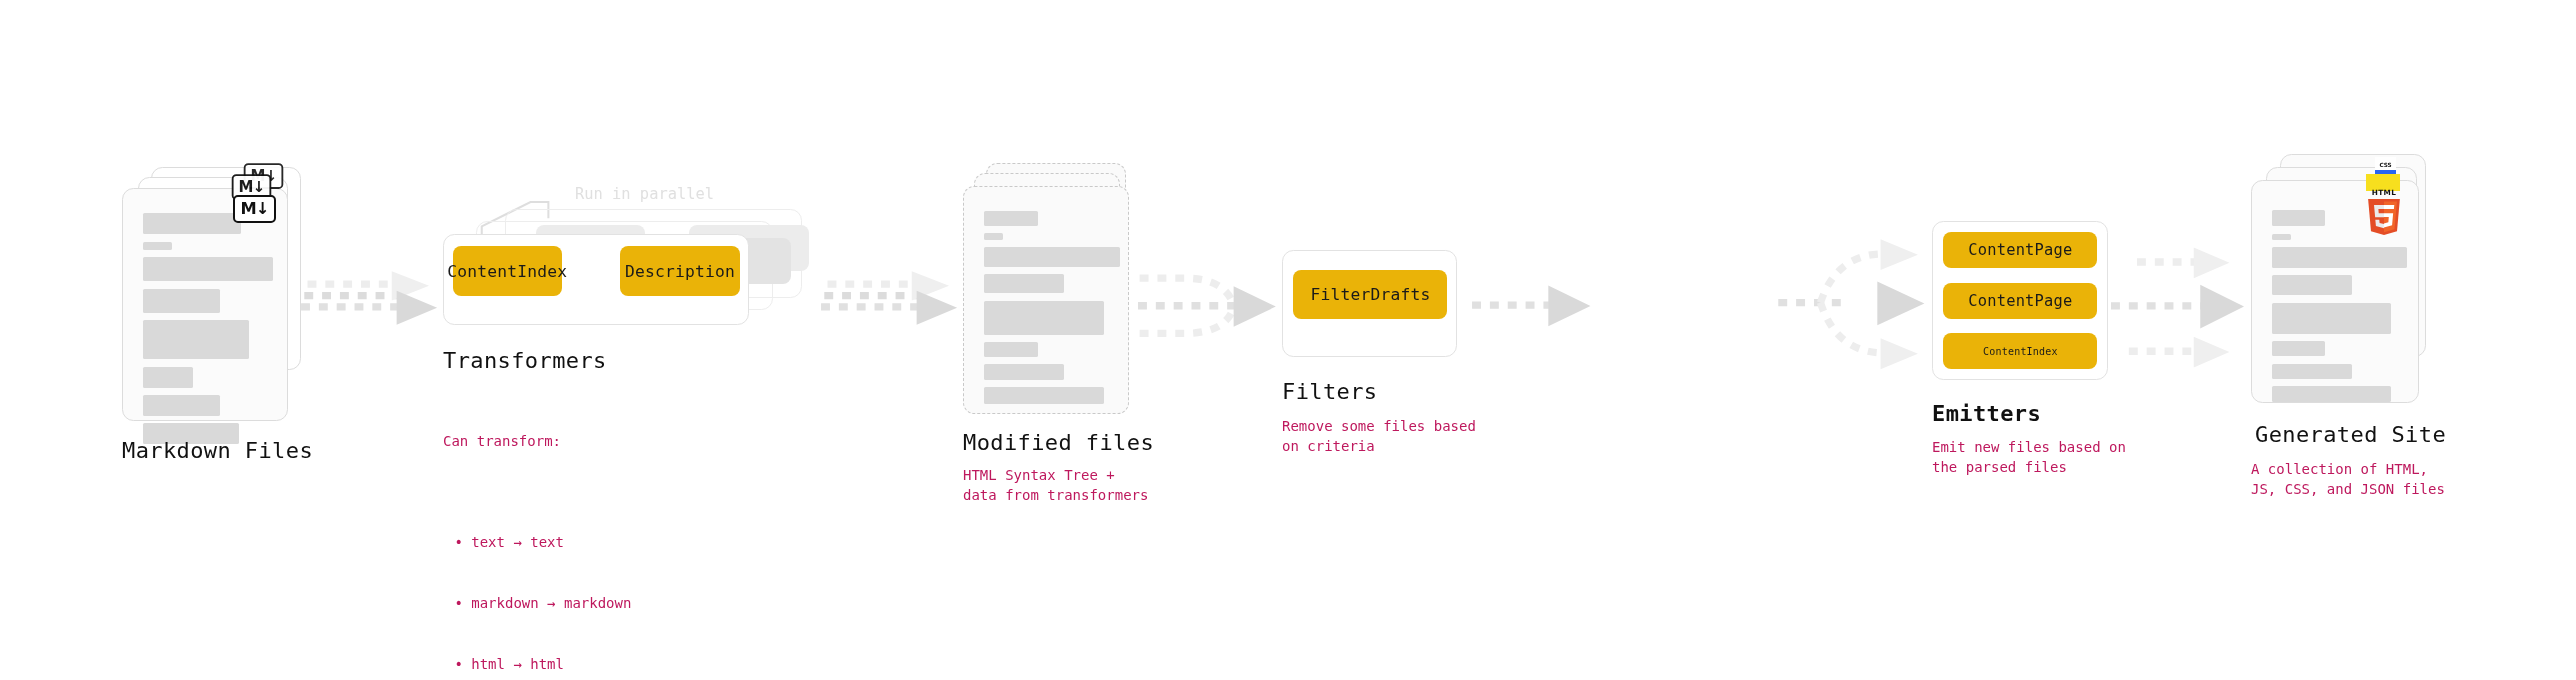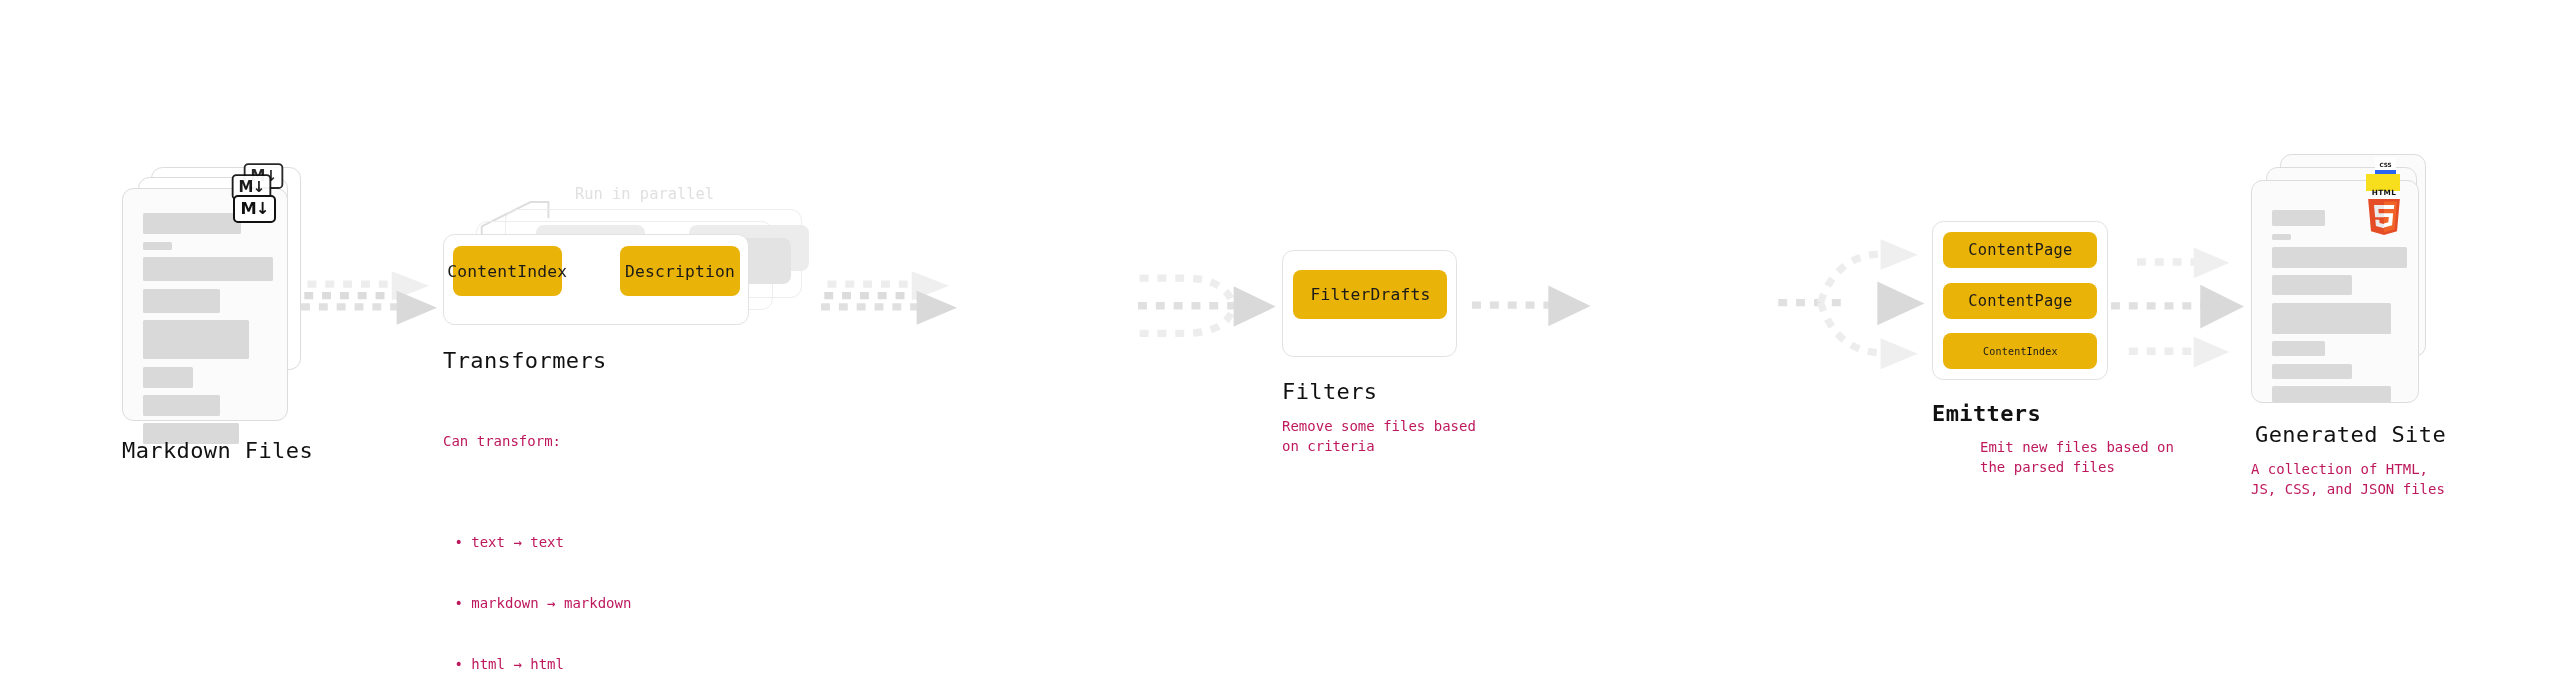--- a/index.html
+++ b/index.html
@@ -203,20 +203,41 @@
   </div>
 
   <svg style="left:821px;top:268px;" width="154" height="81" viewBox="0 0 190 100">
     <path class="arrowdash faint" d="M8,20 H118"></path>
     <path class="arrowdash mid" d="M4,34 H124"></path>
     <path class="arrowdash" d="M0,48 H130"></path>
     <polygon class="tri faint" points="112,4 158,22 112,40"></polygon>
     <polygon class="tri" points="118,28 168,49 118,70"></polygon>
   </svg>
 
+  <div class="node" style="left:963px;top:163px;">
+    <div class="docstack" style="width:175px;height:260px;">
+      <div class="doc dashed" style="left:23px;top:0px;width:140px;height:203px;"></div>
+      <div class="doc dashed" style="left:11.4px;top:9.8px;width:146px;height:203px;"></div>
+      <div class="doc dashed" style="left:0px;top:23px;width:166px;height:228px;">
+        <div class="doc-body">
+          <div class="bar" style="width:54px;height:14.6px;"></div>
+          <div class="bar" style="width:19.5px;height:6.5px;"></div>
+          <div class="bar" style="width:136px;height:19.5px;"></div>
+          <div class="bar" style="width:80px;height:19.5px;"></div>
+          <div class="bar" style="width:120px;height:34px;"></div>
+          <div class="bar" style="width:54px;height:14.6px;"></div>
+          <div class="bar" style="width:80px;height:16.3px;"></div>
+          <div class="bar" style="width:120px;height:16.3px;"></div>
+        </div>
+      </div>
+    </div>
+    <div class="title" style="left:0px;top:267px;">Modified files</div>
+    <div class="sub" style="left:0px;top:302px;">HTML Syntax Tree +
+data from transformers</div>
+  </div>
 
   <svg style="left:1138px;top:260px;" width="154" height="98" viewBox="0 0 190 120">
     <path class="arrowdash faint" d="M2,22 H58 Q108,22 118,56"></path>
     <path class="arrowdash" d="M0,56 H120"></path>
     <path class="arrowdash faint" d="M2,90 H58 Q108,90 118,58"></path>
     <polygon class="tri" points="118,32 170,57 118,82"></polygon>
   </svg>
 
   <div class="node" style="left:1282px;top:250px;">
     <div class="panel" style="left:0px;top:0px;width:175px;height:107px;"></div>
@@ -248,21 +269,21 @@
     <div class="chip" style="left:11.4px;top:11.4px;width:154px;height:36px;font-size:15.4px;">
         <span>ContentPage</span>
       </div>
     <div class="chip" style="left:11.4px;top:62px;width:154px;height:36px;font-size:15.4px;">
         <span>ContentPage</span>
       </div>
     <div class="chip" style="left:11.4px;top:112px;width:154px;height:36px;font-size:10px;">
         <span>ContentIndex</span>
       </div>
     <div class="title" style="left:0px;top:180px;font-weight:bold;">Emitters</div>
-    <div class="sub" style="left:0px;top:216px;margin-left:48px;">Emit new files based on
+    <div class="sub" style="left:0px;top:216px;">Emit new files based on
 the parsed files</div>
   </div>
 
   <svg style="left:2111px;top:236px;" width="146" height="138" viewBox="0 0 180 170">
     <path class="arrowdash faint" d="M32,32 H106"></path>
     <path class="arrowdash" d="M0,86 H118"></path>
     <path class="arrowdash faint" d="M22,142 H106"></path>
     <polygon class="tri faint" points="102,14 146,33 102,52"></polygon>
     <polygon class="tri" points="110,60 164,87 110,114"></polygon>
     <polygon class="tri faint" points="102,124 146,143 102,162"></polygon>

